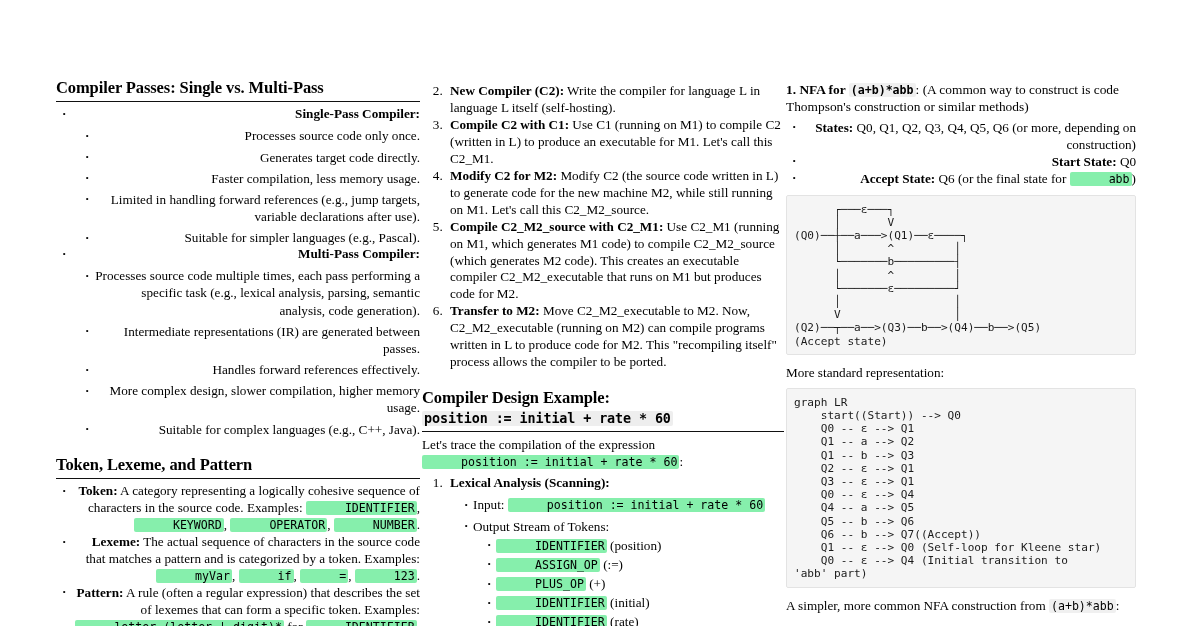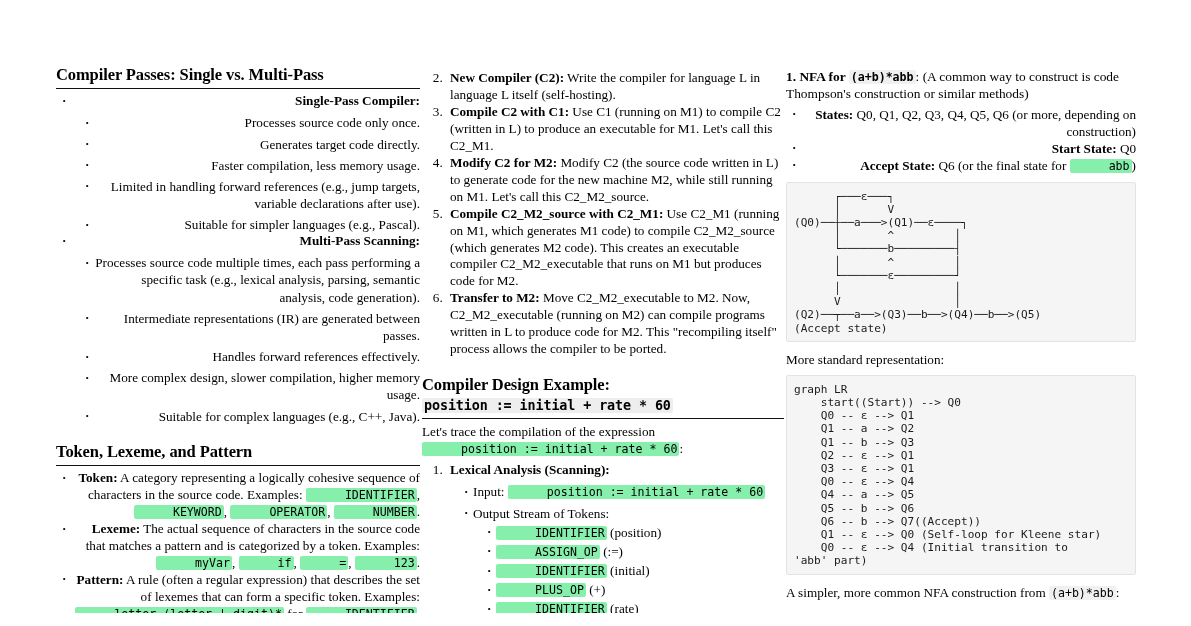--- a/index.html
+++ b/index.html
@@ -16,21 +16,21 @@
   }
   .page {
     position: relative;
     width: 1191px;
     height: 626px;
     padding: 0;
     box-sizing: border-box;
   }
   .columns {
     position: absolute;
-    top: 65px;
+    top: 78px;
     left: 0;
     width: 1191px;
     height: 548px;
     display: flex;
     gap: 0px;
     overflow: hidden;
   }
   .col {
     width: 364px;
     overflow: hidden;
@@ -196,21 +196,21 @@
           <b>Single-Pass Compiler:</b>
           <ul class="lvl2">
             <li>Processes source code only once.</li>
             <li>Generates target code directly.</li>
             <li>Faster compilation, less memory usage.</li>
             <li>Limited in handling forward references (e.g., jump targets, variable declarations after use).</li>
             <li>Suitable for simpler languages (e.g., Pascal).</li>
           </ul>
         </li>
         <li>
-          <b>Multi-Pass Scanning:</b>
+          <b>Multi-Pass Compiler:</b>
           <ul class="lvl2">
             <li>Processes source code multiple times, each pass performing a specific task (e.g., lexical analysis, parsing, semantic analysis, code generation).</li>
             <li>Intermediate representations (IR) are generated between passes.</li>
             <li>Handles forward references effectively.</li>
             <li>More complex design, slower compilation, higher memory usage.</li>
             <li>Suitable for complex languages (e.g., C++, Java).</li>
           </ul>
         </li>
       </ul>
 
@@ -243,22 +243,22 @@
       <ol class="num">
         <li>
           <b>Lexical Analysis (Scanning):</b>
           <ul class="lvl2">
             <li><span>Input: </span><code>position := initial + rate * 60</code></li>
             <li>
               <span>Output Stream of Tokens:</span>
               <ul class="lvl3">
                 <li><code>IDENTIFIER</code><span> (position)</span></li>
                 <li><code>ASSIGN_OP</code><span> (:=)</span></li>
+                <li><code>PLUS_OP</code><span> (+)</span></li>
                 <li><code>IDENTIFIER</code><span> (initial)</span></li>
-                <li><code>PLUS_OP</code><span> (+)</span></li>
                 <li><code>IDENTIFIER</code><span> (rate)</span></li>
 
               </ul>
             </li>
           </ul>
         </li>
 
       </ol>
     </div>
 

